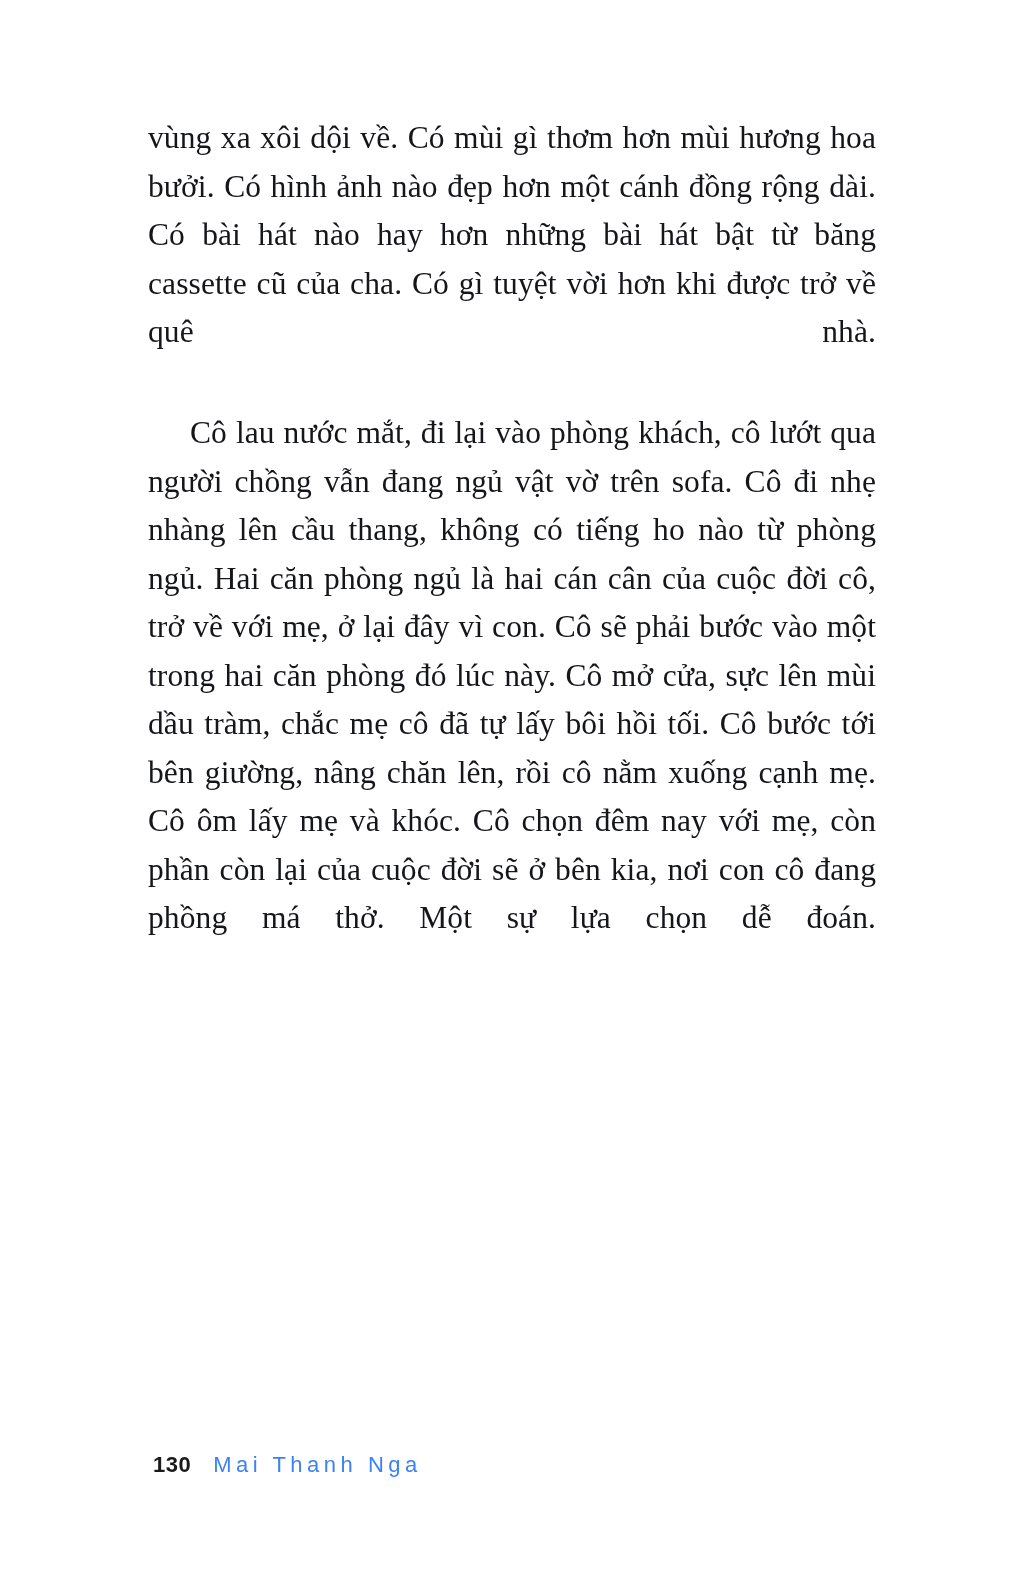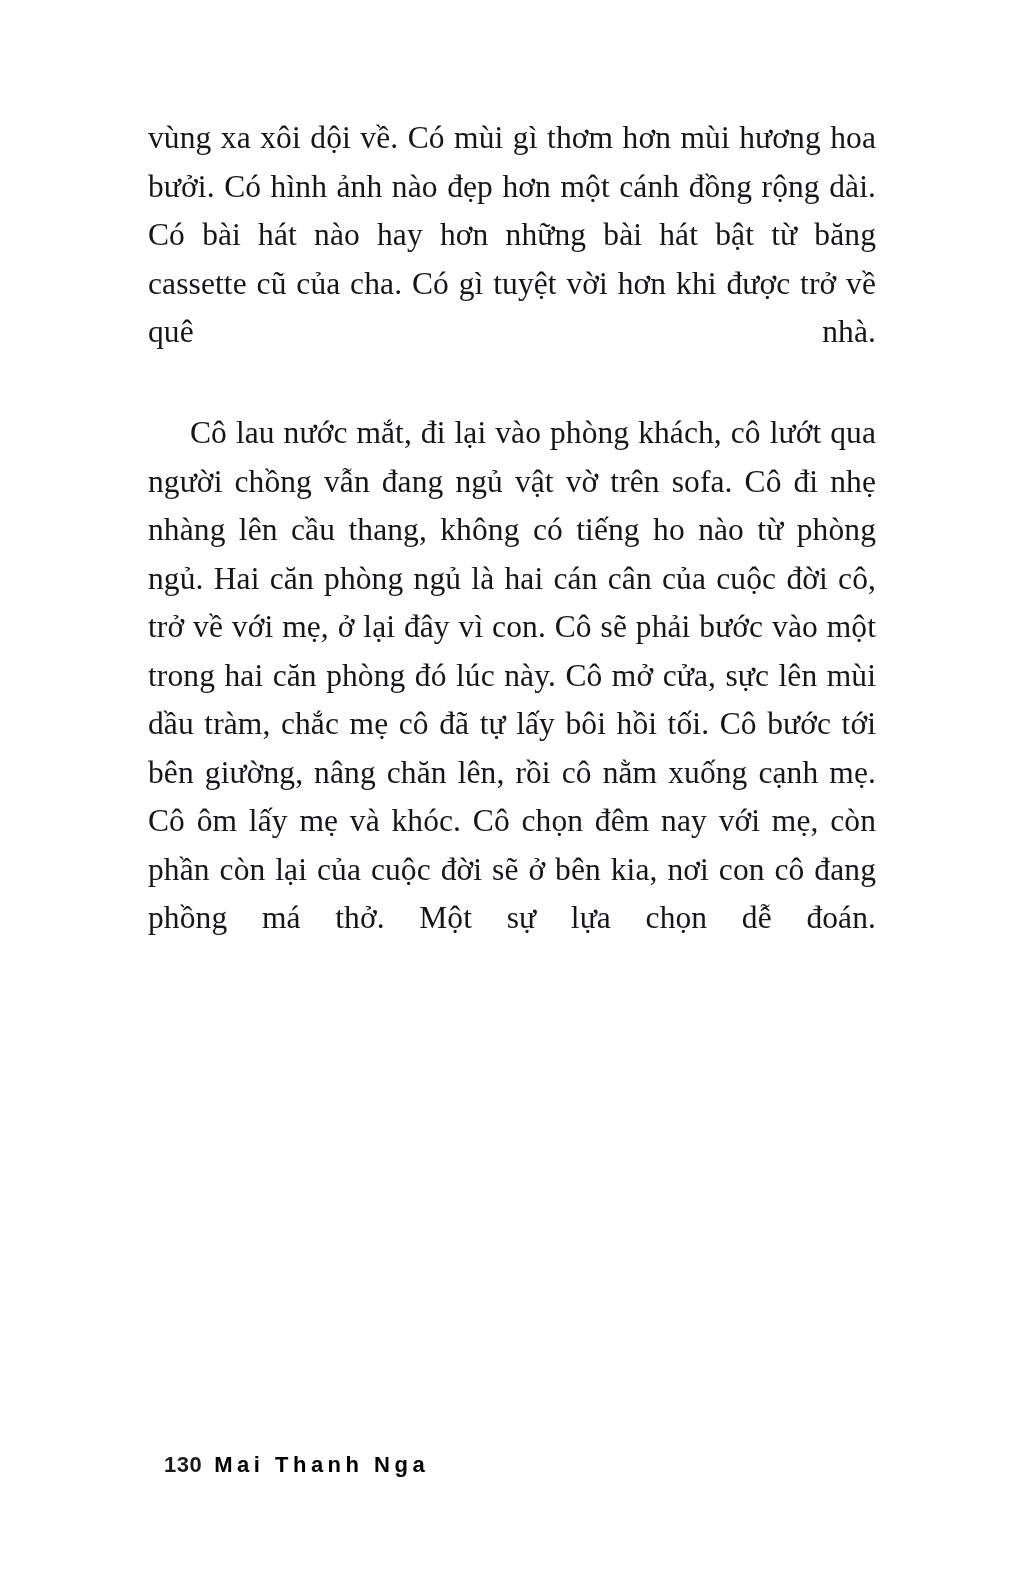--- a/index.html
+++ b/index.html
@@ -44,38 +44,38 @@
     text-indent: 42px;
   }
   
   .para::after {
     content: "";
     display: inline-block;
     width: 100%;
   }
   .footer {
     position: absolute;
-    left: 164px;
+    left: 153px;
     top: 1452px;
     display: flex;
     align-items: flex-end;
-    gap: 12px;
+    gap: 22px;
   }
   .folio {
     font-family: "Liberation Sans", sans-serif;
     font-weight: bold;
     font-size: 22px;
     color: #1a1a1a;
     letter-spacing: 0.5px;
   }
   .author {
     font-family: "Liberation Sans", sans-serif;
-    font-weight: bold;
+    font-weight: normal;
     font-size: 22px;
-    color: #000000;
+    color: #3b82f6;
     letter-spacing: 4.5px;
   }
 </style>
 </head>
 <body>
 
 <div class="page">
 
   <div class="text-column">
     <p class="para">vùng xa xôi dội về. Có mùi gì thơm hơn mùi hương hoa bưởi. Có hình ảnh nào đẹp hơn một cánh đồng rộng dài. Có bài hát nào hay hơn những bài hát bật từ băng cassette cũ của cha. Có gì tuyệt vời hơn khi được trở về quê nhà.</p>

